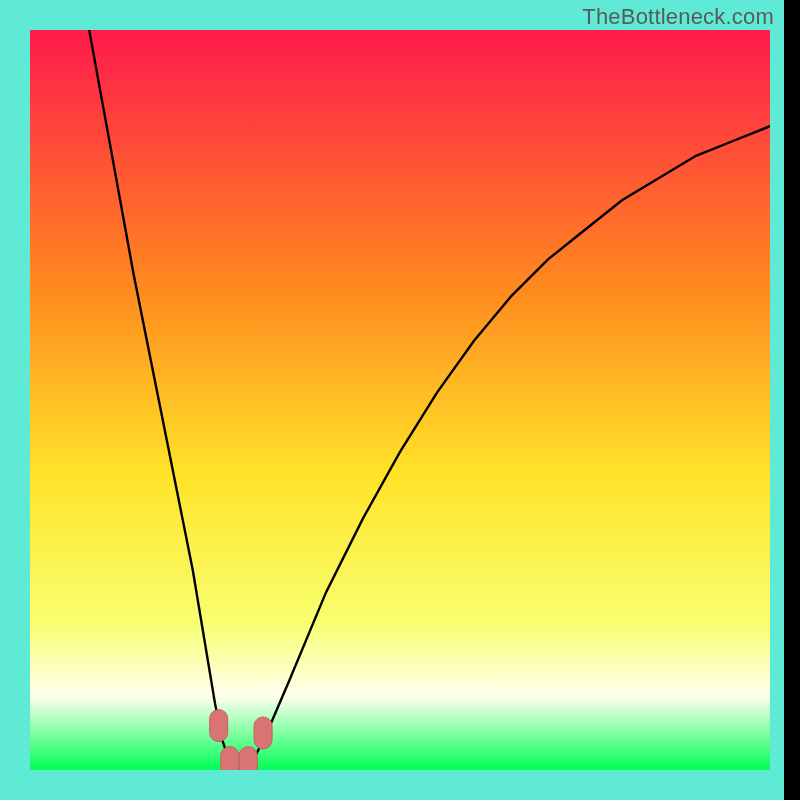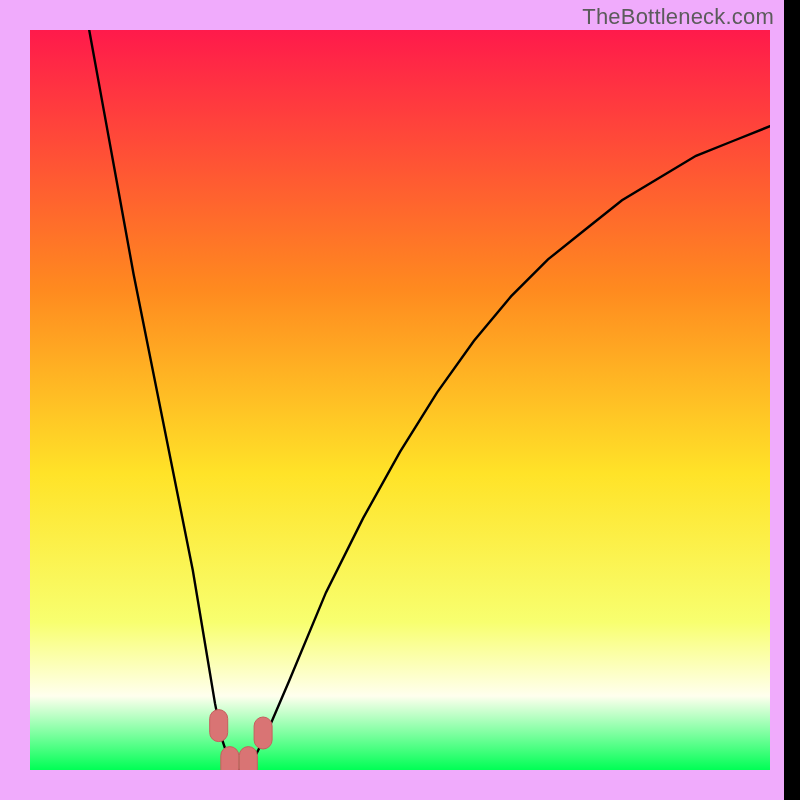--- a/index.html
+++ b/index.html
@@ -10,21 +10,21 @@
     background: #000;
     overflow: hidden;
     font-family: Arial, Helvetica, sans-serif;
   }
   .frame {
     position: absolute;
     top: 0;
     left: 0;
     width: 784px;
     height: 800px;
-    background: #f0abfc;
+    background: #5eead4;
   }
   .watermark {
     position: absolute;
     top: 4px;
     right: 10px;
     color: #5b5b5b;
     font-size: 22px;
     font-weight: 400;
     letter-spacing: 0.2px;
     z-index: 5;

